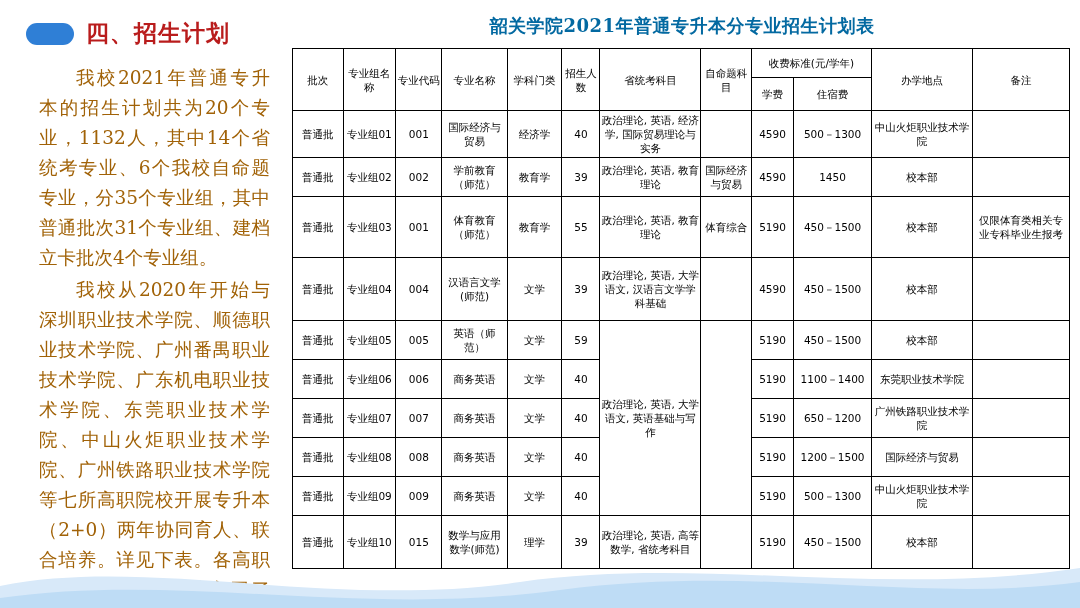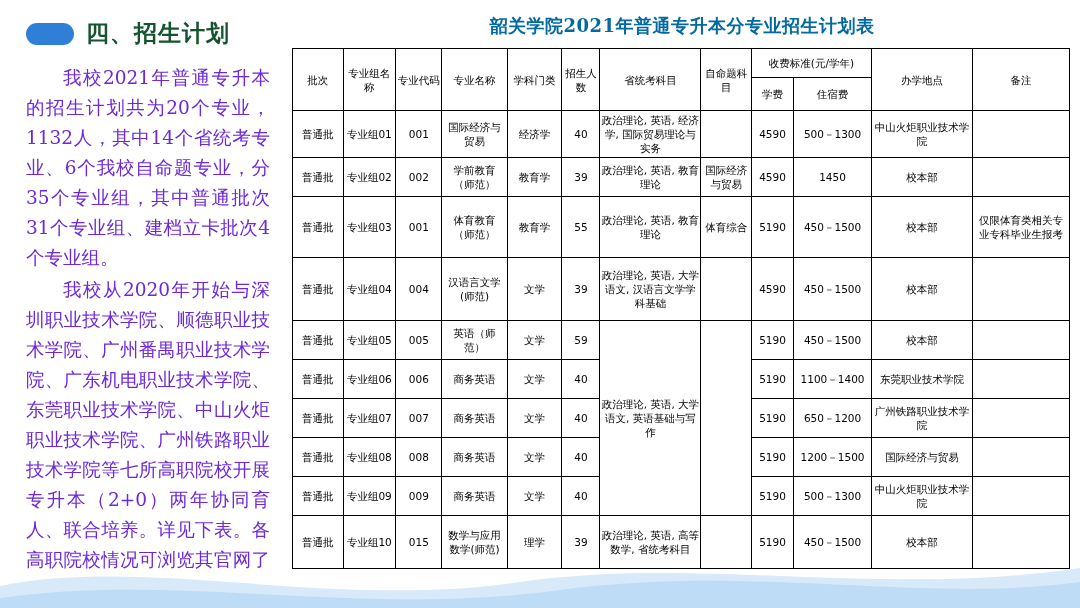--- a/index.html
+++ b/index.html
@@ -19,26 +19,26 @@
     position:absolute;left:0;top:0;width:290px;height:608px;
     padding:18px 20px 0 26px;box-sizing:border-box;
   }
   .sec-head{display:flex;align-items:center;gap:12px;margin-bottom:14px;}
   .sec-dot{
     width:48px;height:22px;border-radius:12px;
     background:#2f7fd6;flex:0 0 auto;
   }
   .sec-title{
     font-family:"DejaVu Serif","Liberation Serif",serif;
-    font-size:23px;font-weight:bold;color:#14532d;letter-spacing:1px;
+    font-size:23px;font-weight:bold;color:#b91c1c;letter-spacing:1px;
   }
   .para{
     font-family:"DejaVu Serif","Liberation Serif",serif;
-    font-size:18.5px;line-height:30px;color:#6d28d9;
-    text-indent:2em;text-align:justify;margin:0 0 2px 0;
+    font-size:18.5px;line-height:30px;color:#a16207;
+    text-indent:2em;text-align:justify;margin:0 0 2px 13px;
   }
 
   
   .right-col{
     position:absolute;left:292px;top:14px;width:780px;
   }
   .tbl-title{
     text-align:center;font-family:"DejaVu Serif","Liberation Serif",serif;
     font-size:18px;font-weight:bold;color:#0369a1;margin-bottom:10px;letter-spacing:.5px;
   }

